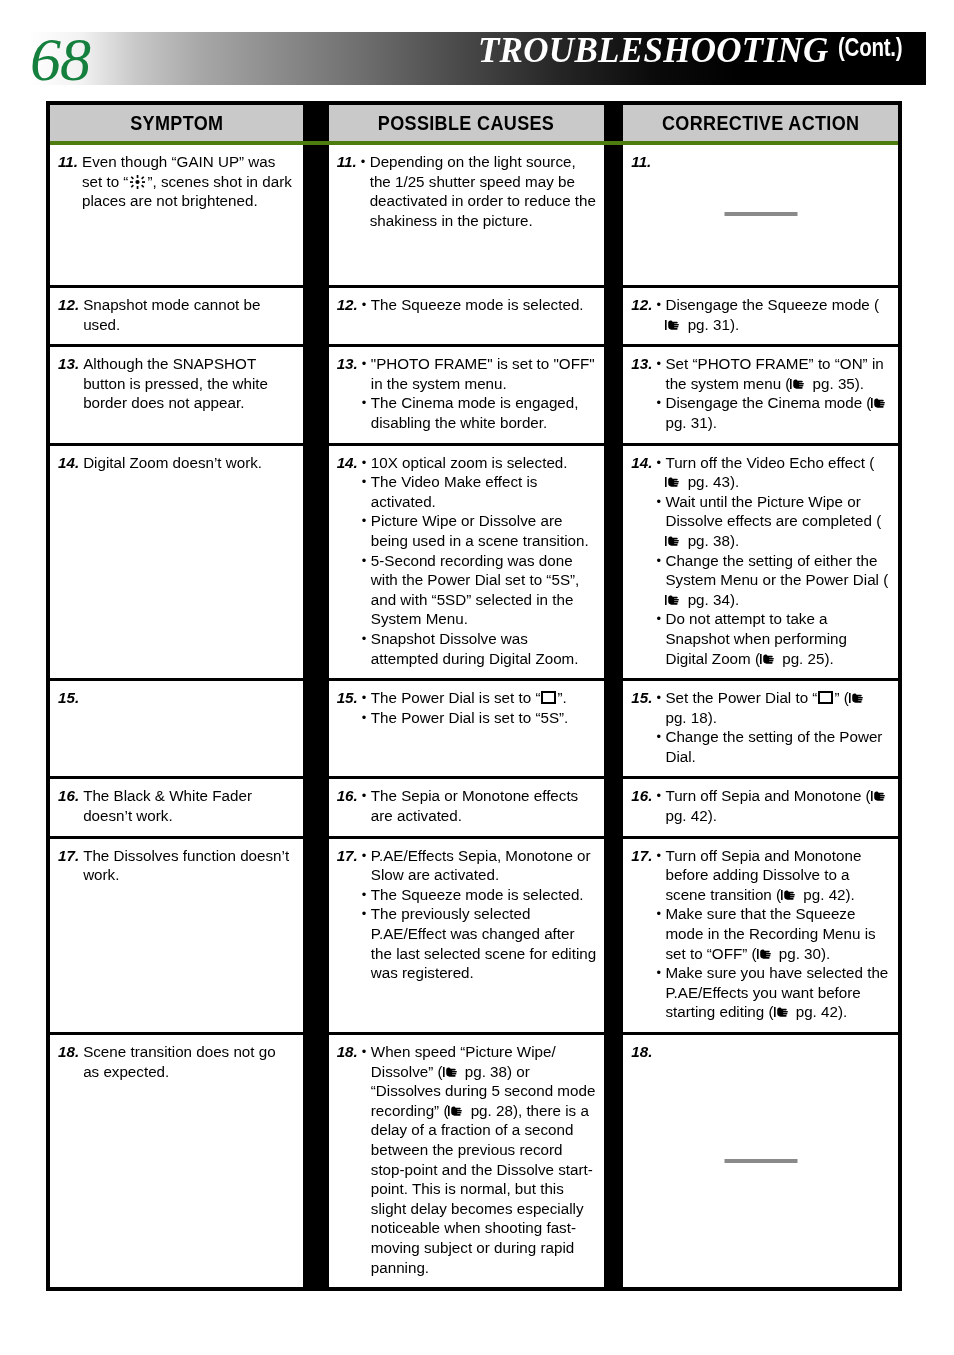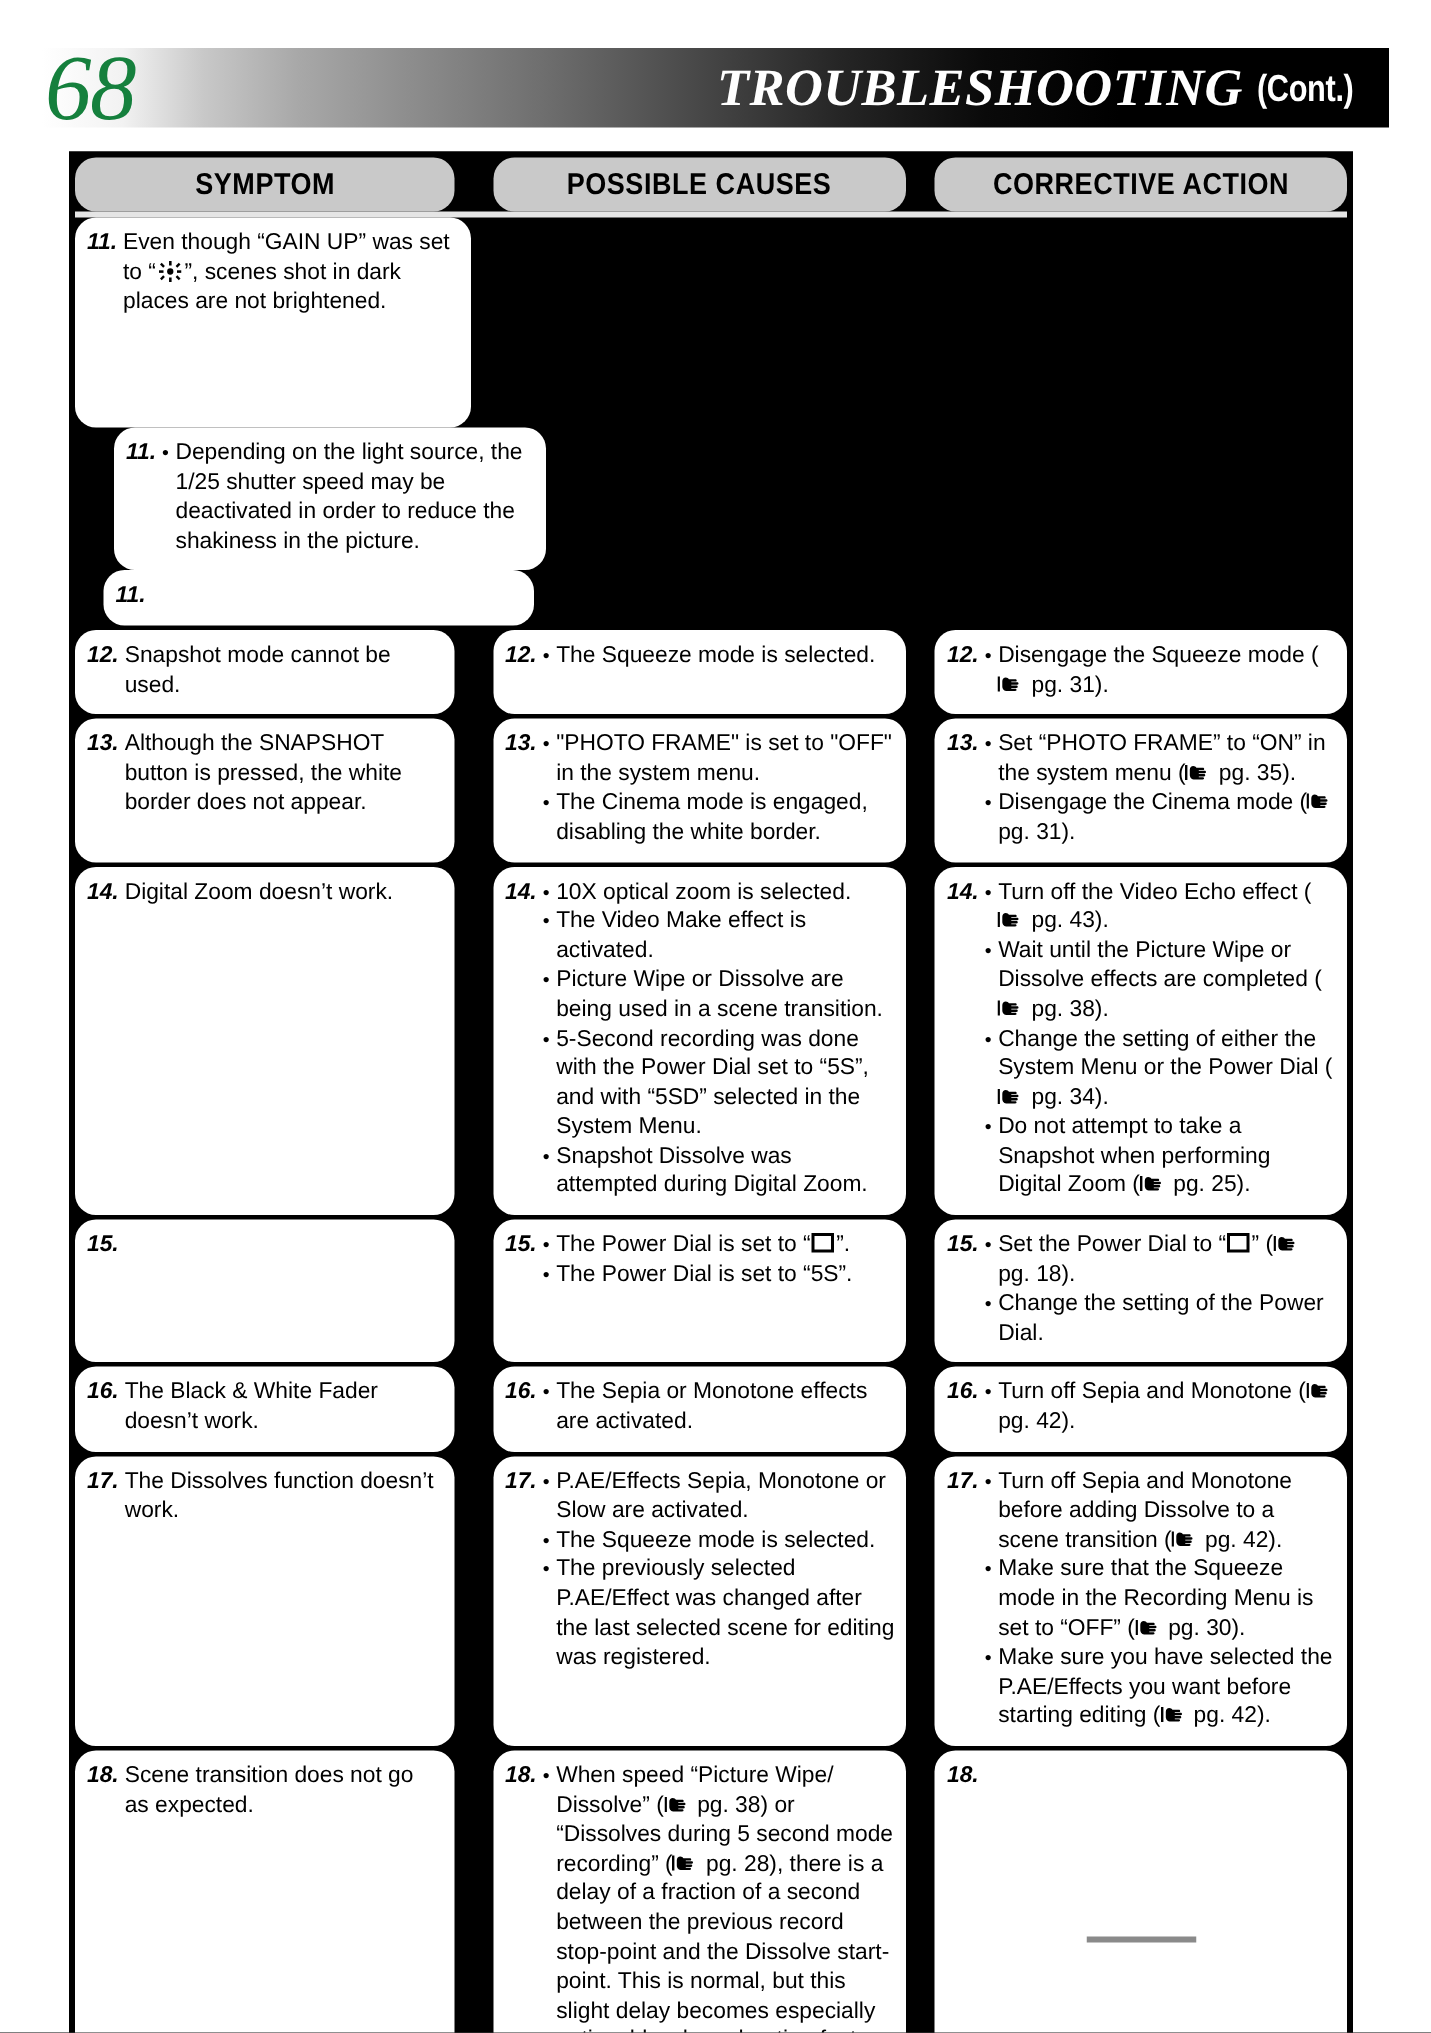--- a/index.html
+++ b/index.html
@@ -52,21 +52,20 @@
     color: #15803d;
     letter-spacing: -1px;
     z-index: 3;
   }
   .header-title-wrap {
     position: absolute;
     right: 38px;
     top: 0;
     height: 53px;
     display: flex;
-    align-items: center;
     gap: 9px;
     z-index: 2;
   }
   .header-title {
     font-family: "Liberation Serif", serif;
     font-style: italic;
     font-weight: 700;
     font-size: 35px;
     line-height: 38px;
     color: #ffffff;
@@ -113,26 +112,25 @@
     color: #000000;
     transform: scaleX(0.9);
     letter-spacing: 0.4px;
   }
 
   .trow {
     display: flex;
     background: #000;
     border-top: 3px solid #000;
   }
-  .thead + .trow { border-top: 4px solid #e5e5e5; flex-direction: column; }
+  .thead + .trow { border-top: 4px solid #4d7c0f; }
 
   .cell {
     background: #ffffff;
     position: relative;
-    border-radius: 14px;
   }
   .c-symptom  { width: 264px; }
   .c-cause    { width: 288px; margin-left: 26px; }
   .c-action   { width: 287px; margin-left: 19px; }
 
   .cellpad {
     padding: 7px 7px 10px 8px;
     height: 100%;
   }
 

